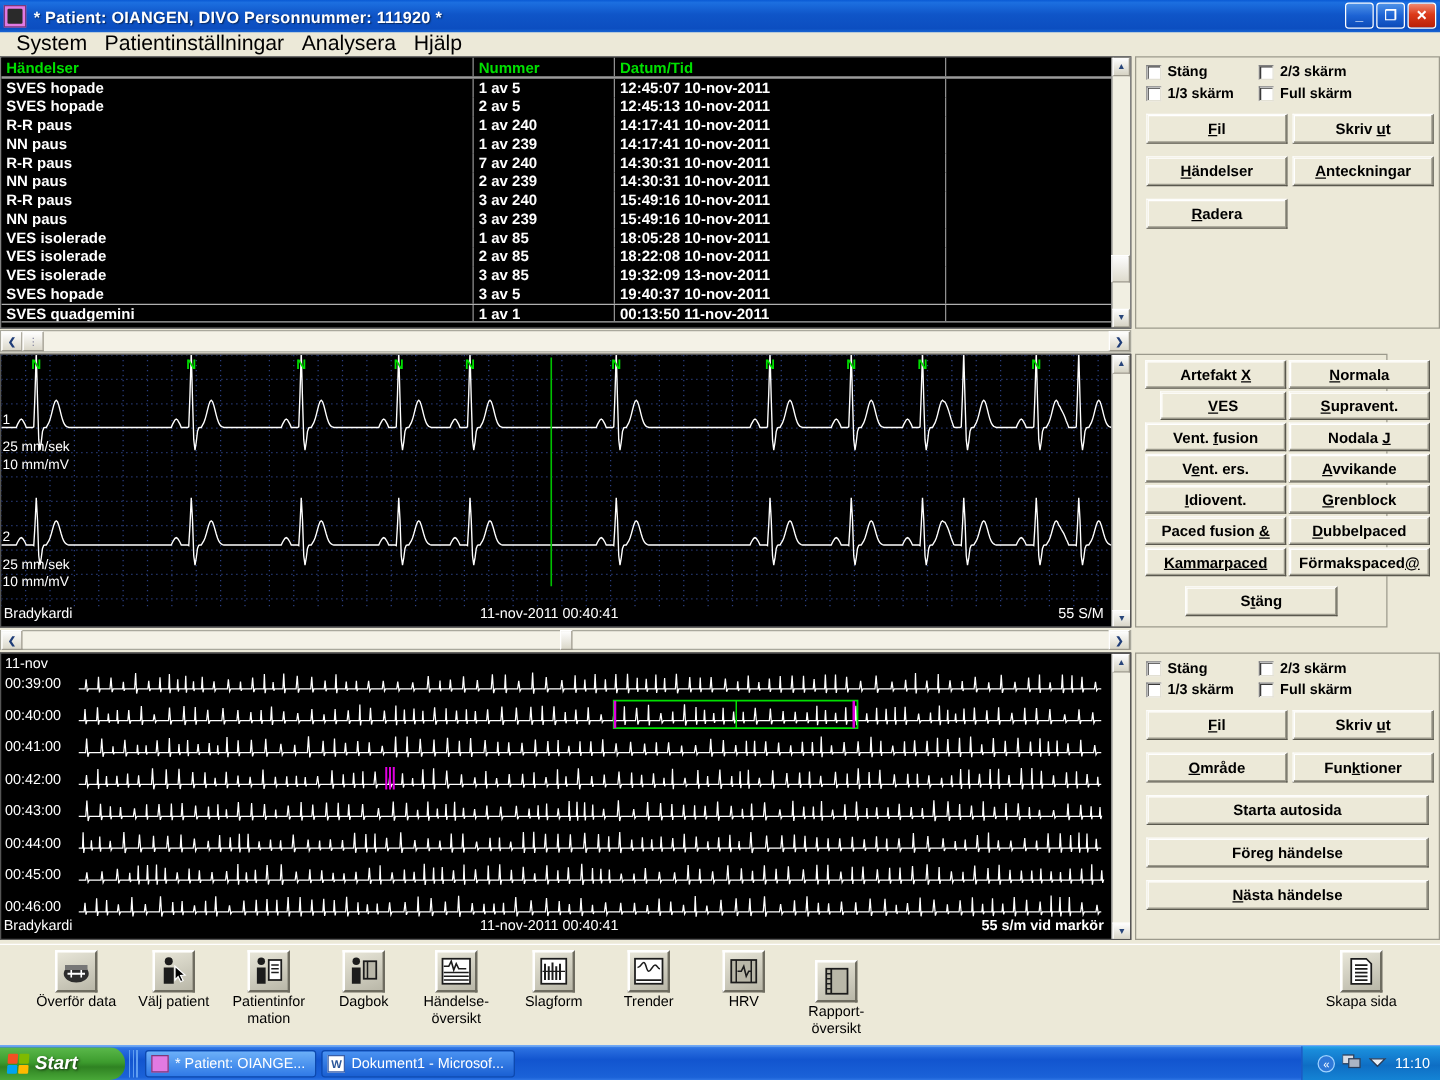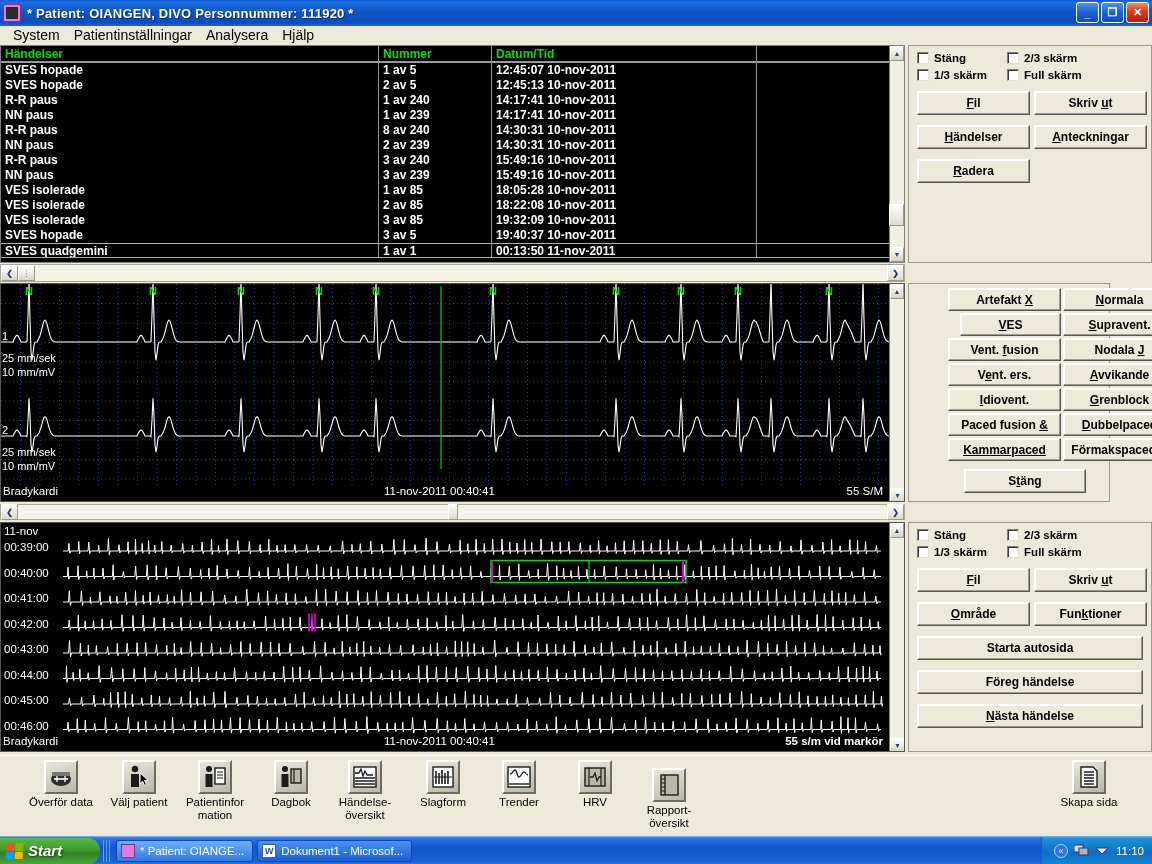--- a/index.html
+++ b/index.html
@@ -35,21 +35,21 @@
     display: flex; align-items: center; justify-content: center;
     font-size: 11px; color: #fff; font-weight: bold;
     background: linear-gradient(180deg, #4d92e8 0%, #1d63d4 50%, #0b4ab8 100%);
   }
   .tb-btn.close { background: linear-gradient(180deg, #f08a72 0%, #dc3a1a 45%, #b81f08 100%); }
 
   
   .menubar {
     position: absolute; left: 0; top: 26px; width: 1152px; height: 17px;
     background: #ece9d8; display: flex; align-items: center;
-    font-size: 14px; color: #000; padding-left: 6px;
+    font-size: 17px; color: #000; padding-left: 6px;
   }
   .menubar .mi { padding: 1px 7px; cursor: default; white-space: nowrap; }
 
   
   .evtable {
     position: absolute; left: 0; top: 45px; width: 905px; height: 218px;
     background: #000; border: 1px solid #808080; overflow: hidden;
   }
   .ev-head {
     display: flex; height: 17px; background: #000; color: #00e000;
@@ -124,21 +124,21 @@
   .fd-label { position:absolute; color:#fff; font-size:11.5px; white-space:nowrap; }
   .fd-status { position:absolute; left:0; bottom:0; width:890px; height:16px; color:#fff; font-size:11.5px; }
   .fd-status .left{position:absolute;left:2px;top:0;}
   .fd-status .mid{position:absolute;left:383px;top:0;}
   .fd-status .right{position:absolute;right:8px;top:0;font-weight:bold;}
   .fd-vscroll{position:absolute;right:0;top:0;width:15px;height:230px;background:#f1efe2;border-left:1px solid #808080;}
 
   
   .panel { position: absolute; background: #ece9d8; border: 1px solid #9c9a8c; }
   .panel-top { left: 908px; top: 45px; width: 244px; height: 218px; }
-  .panel-mid { left: 908px; top: 283px; width: 202px; height: 219px; padding-left: 32px; }
+  .panel-mid { left: 908px; top: 283px; width: 202px; height: 219px; }
   .panel-bot { left: 908px; top: 522px; width: 244px; height: 230px; }
 
   .cbrow { display: flex; align-items: center; font-size: 11.5px; font-weight: bold; }
   .cb {
     width: 12px; height: 12px; background: #fff; border: 1px solid #7f7f7f;
     border-right-color:#e2e0d4; border-bottom-color:#e2e0d4;
     box-shadow: inset 1px 1px 0 #3a3a3a; margin-right: 5px; flex: 0 0 12px;
   }
   .btn {
     background: #ece9d8;
@@ -250,21 +250,21 @@
           <div class="c4"></div>
         </div>
         <div class="ev-row">
           <div class="c1">NN paus</div>
           <div class="c2">1 av 239</div>
           <div class="c3">14:17:41 10-nov-2011</div>
           <div class="c4"></div>
         </div>
         <div class="ev-row">
           <div class="c1">R-R paus</div>
-          <div class="c2">8 av 240</div>
+          <div class="c2">7 av 240</div>
           <div class="c3">14:30:31 10-nov-2011</div>
           <div class="c4"></div>
         </div>
         <div class="ev-row">
           <div class="c1">NN paus</div>
           <div class="c2">2 av 239</div>
           <div class="c3">14:30:31 10-nov-2011</div>
           <div class="c4"></div>
         </div>
         <div class="ev-row">
@@ -287,21 +287,21 @@
         </div>
         <div class="ev-row">
           <div class="c1">VES isolerade</div>
           <div class="c2">2 av 85</div>
           <div class="c3">18:22:08 10-nov-2011</div>
           <div class="c4"></div>
         </div>
         <div class="ev-row">
           <div class="c1">VES isolerade</div>
           <div class="c2">3 av 85</div>
-          <div class="c3">19:32:09 10-nov-2011</div>
+          <div class="c3">19:32:09 13-nov-2011</div>
           <div class="c4"></div>
         </div>
         <div class="ev-row">
           <div class="c1">SVES hopade</div>
           <div class="c2">3 av 5</div>
           <div class="c3">19:40:37 10-nov-2011</div>
           <div class="c4"></div>
         </div>
         <div class="ev-row selected">
           <div class="c1">SVES quadgemini</div>

